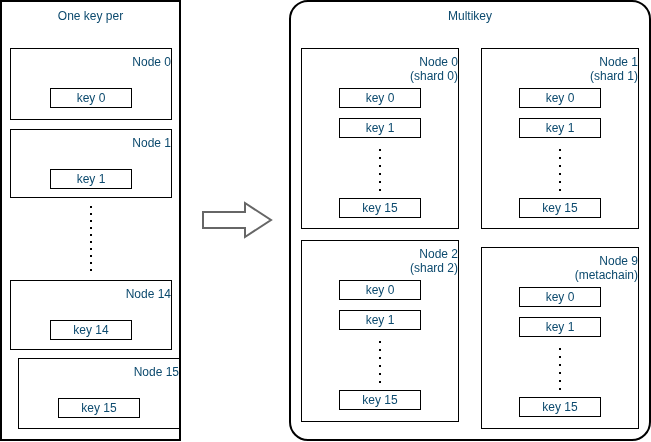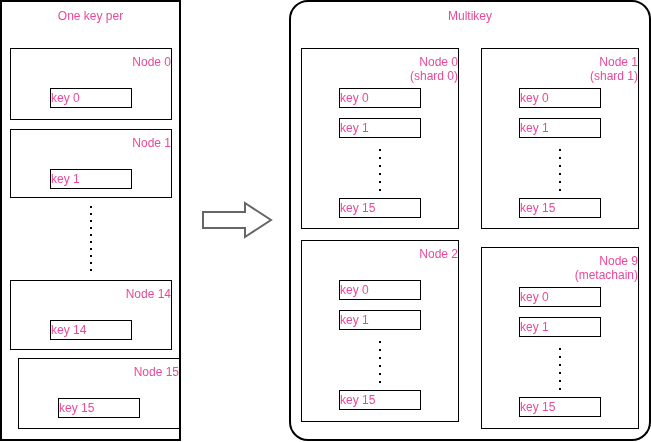--- a/index.html
+++ b/index.html
@@ -1,26 +1,26 @@
 <!DOCTYPE html>
 <html><head>
 <meta charset="utf-8">
 <style>
   * { margin:0; padding:0; box-sizing:border-box; }
   html,body { background:#fff; }
   body { font-family:"Liberation Sans", sans-serif; }
-  .canvas { position:relative; width:651px; height:442px; background:#fff; color:#ec4899; font-size:12px; overflow:hidden; }
+  .canvas { position:relative; width:651px; height:442px; background:#fff; color:#0c4a6e; font-size:12px; overflow:hidden; }
   .panel { position:absolute; border:2px solid #000; background:#fff; }
   .left-panel { left:0; top:0; width:181px; height:441px; }
   .right-panel { left:289px; top:0; width:362px; height:441px;border-radius:19px; }
   .panel-title { text-align:center; padding-top:7px; line-height:15px; }
   .node-box { position:absolute; border:1px solid #000; background:#fff; }
   .node-label { text-align:right; padding-top:6px; line-height:14px; }
   .key-box { position:absolute; left:50%; transform:translateX(-50%); width:82px; height:20px;
-             border:1px solid #000; background:#fff; text-align:left; line-height:18px; }
+             border:1px solid #000; background:#fff; text-align:center; line-height:18px; }
   .dots { position:absolute; left:50%; transform:translateX(-50%); display:flex; flex-direction:column; align-items:center; }
   .dots-left { gap:5px; }
   .dots-right { gap:6px; }
   .dot { width:2px; height:2px; background:#000; }
   
   .lnode0 { left:8px;  top:46px;  width:162px; height:72px; }
   .lnode1 { left:8px;  top:127px; width:162px; height:69px; }
   .lnode14{ left:8px;  top:278px; width:162px; height:70px; }
   .lnode15{ left:8px;  top:356px; width:162px; height:71px;margin-left:8px; }
   .lkey   { top:39px; }
@@ -119,20 +119,21 @@
           <div class="dot"></div>
           <div class="dot"></div>
           <div class="dot"></div>
         </div>
       <div class="key-box rkey15">key 15</div>
     </div>
 
     <div class="node-box rnode r2">
       <div class="node-label">
         <div>Node 2</div>
+        <div>(shard 2)</div>
       </div>
       <div class="key-box rkey0">key 0</div>
       <div class="key-box rkey1">key 1</div>
       <div class="dots dots-right rdots">
           <div class="dot"></div>
           <div class="dot"></div>
           <div class="dot"></div>
           <div class="dot"></div>
           <div class="dot"></div>
           <div class="dot"></div>

